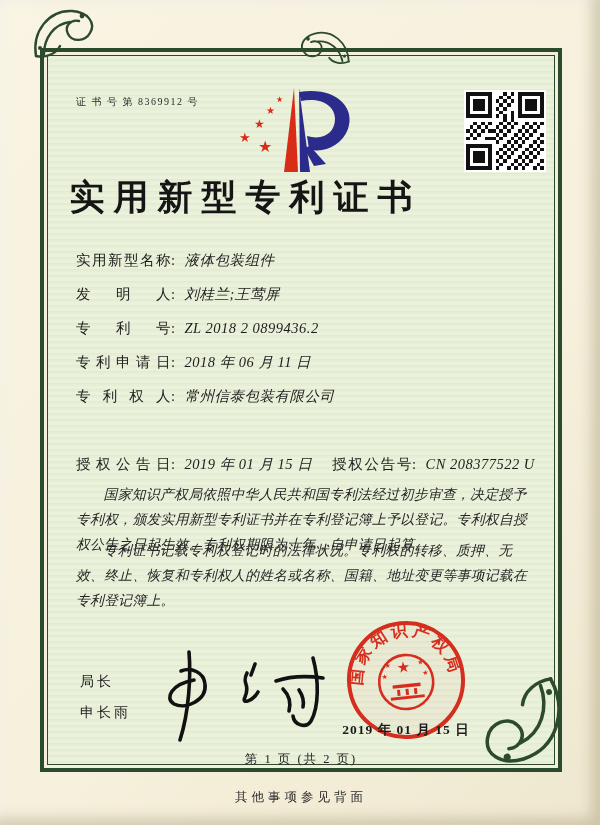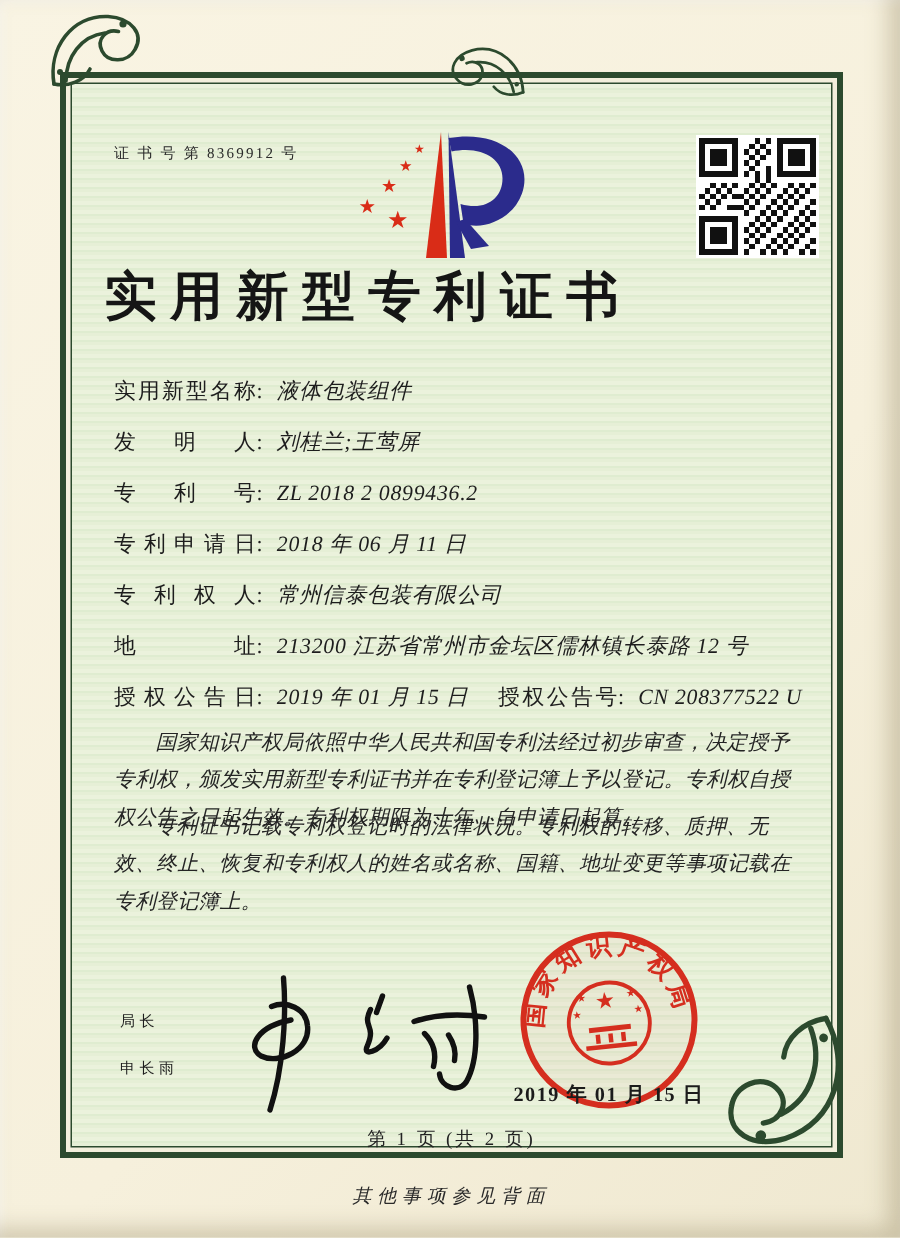--- a/index.html
+++ b/index.html
@@ -19,27 +19,27 @@
   .title{position:absolute;left:0;top:174px;width:491px;text-align:center;
          font-size:35px;font-weight:bold;letter-spacing:9px;color:#151515;}
   .frow{position:absolute;left:76px;width:462px;font-size:14.5px;color:#1d1d1d;letter-spacing:.5px;}
   .flabel{display:inline-block;width:95px;text-align:justify;text-align-last:justify;}
   .fcolon{margin-right:9px;}
   .fvalue{letter-spacing:.5px;font-style:italic;}
   .pair2{position:absolute;left:256px;top:0;}
   .pair2 .flabel{width:80px;font-family:Liberation Serif, serif;}
   .body-p{position:absolute;left:76px;width:454px;margin:0;font-size:13.8px;line-height:25px;
           text-indent:2em;font-style:italic;color:#242424;letter-spacing:.3px;}
-  .signer{position:absolute;left:80px;top:666px;font-size:10px;letter-spacing:3px;color:#1d1d1d;line-height:31px;}
+  .signer{position:absolute;left:80px;top:666px;font-size:14px;letter-spacing:3px;color:#1d1d1d;line-height:31px;}
   .sig-svg{position:absolute;left:150px;top:646px;}
   .seal{position:absolute;left:342px;top:616px;width:128px;height:128px;transform:rotate(-6deg);opacity:.92;}
   .seal-date{position:absolute;left:326px;top:721px;width:160px;text-align:center;
              font-size:13.5px;font-weight:bold;color:#1b1b1b;letter-spacing:1px;z-index:5;}
   .page-info{position:absolute;left:40px;top:751px;width:522px;text-align:center;font-size:12.5px;letter-spacing:2px;color:#222;}
-  .back-note{position:absolute;left:40px;top:789px;width:522px;text-align:center;font-size:12.5px;letter-spacing:4px;color:#2a2a2a;font-style:italic;}
+  .back-note{position:absolute;left:40px;top:789px;width:522px;text-align:center;font-size:12.5px;letter-spacing:4px;color:#2a2a2a;}
   .ornament{position:absolute;pointer-events:none;}
   .hiddefs{position:absolute;width:0;height:0;overflow:hidden;}
 </style>
 </head>
 <body>
 
 <div class="page">
 
   <svg class="hiddefs" aria-hidden="true">
     <defs>
@@ -302,23 +302,20 @@
   </div>
   <div class="frow" style="top:319px">
     <span class="flabel">专利号</span><span class="fcolon">:</span><span class="fvalue">ZL 2018 2 0899436.2</span>
   </div>
   <div class="frow" style="top:353px">
     <span class="flabel">专利申请日</span><span class="fcolon">:</span><span class="fvalue">2018 年 06 月 11 日</span>
   </div>
   <div class="frow" style="top:387px">
     <span class="flabel">专利权人</span><span class="fcolon">:</span><span class="fvalue">常州信泰包装有限公司</span>
   </div>
-  <div class="frow" style="top:421px">
-    <span class="flabel">地址</span><span class="fcolon">:</span><span class="fvalue">213200 江苏省常州市金坛区儒林镇长泰路 12 号</span>
-  </div>
   <div class="frow" style="top:455px">
     <span class="flabel">授权公告日</span><span class="fcolon">:</span><span class="fvalue">2019 年 01 月 15 日</span>
     <span class="pair2">
       <span class="flabel">授权公告号</span><span class="fcolon">:</span><span class="fvalue">CN 208377522 U</span>
     </span>
   </div>
 
   <p class="body-p" style="top:482px">国家知识产权局依照中华人民共和国专利法经过初步审查，决定授予专利权，颁发实用新型专利证书并在专利登记簿上予以登记。专利权自授权公告之日起生效。专利权期限为十年，自申请日起算。</p>
   <p class="body-p" style="top:538px">专利证书记载专利权登记时的法律状况。专利权的转移、质押、无效、终止、恢复和专利权人的姓名或名称、国籍、地址变更等事项记载在专利登记簿上。</p>
 

